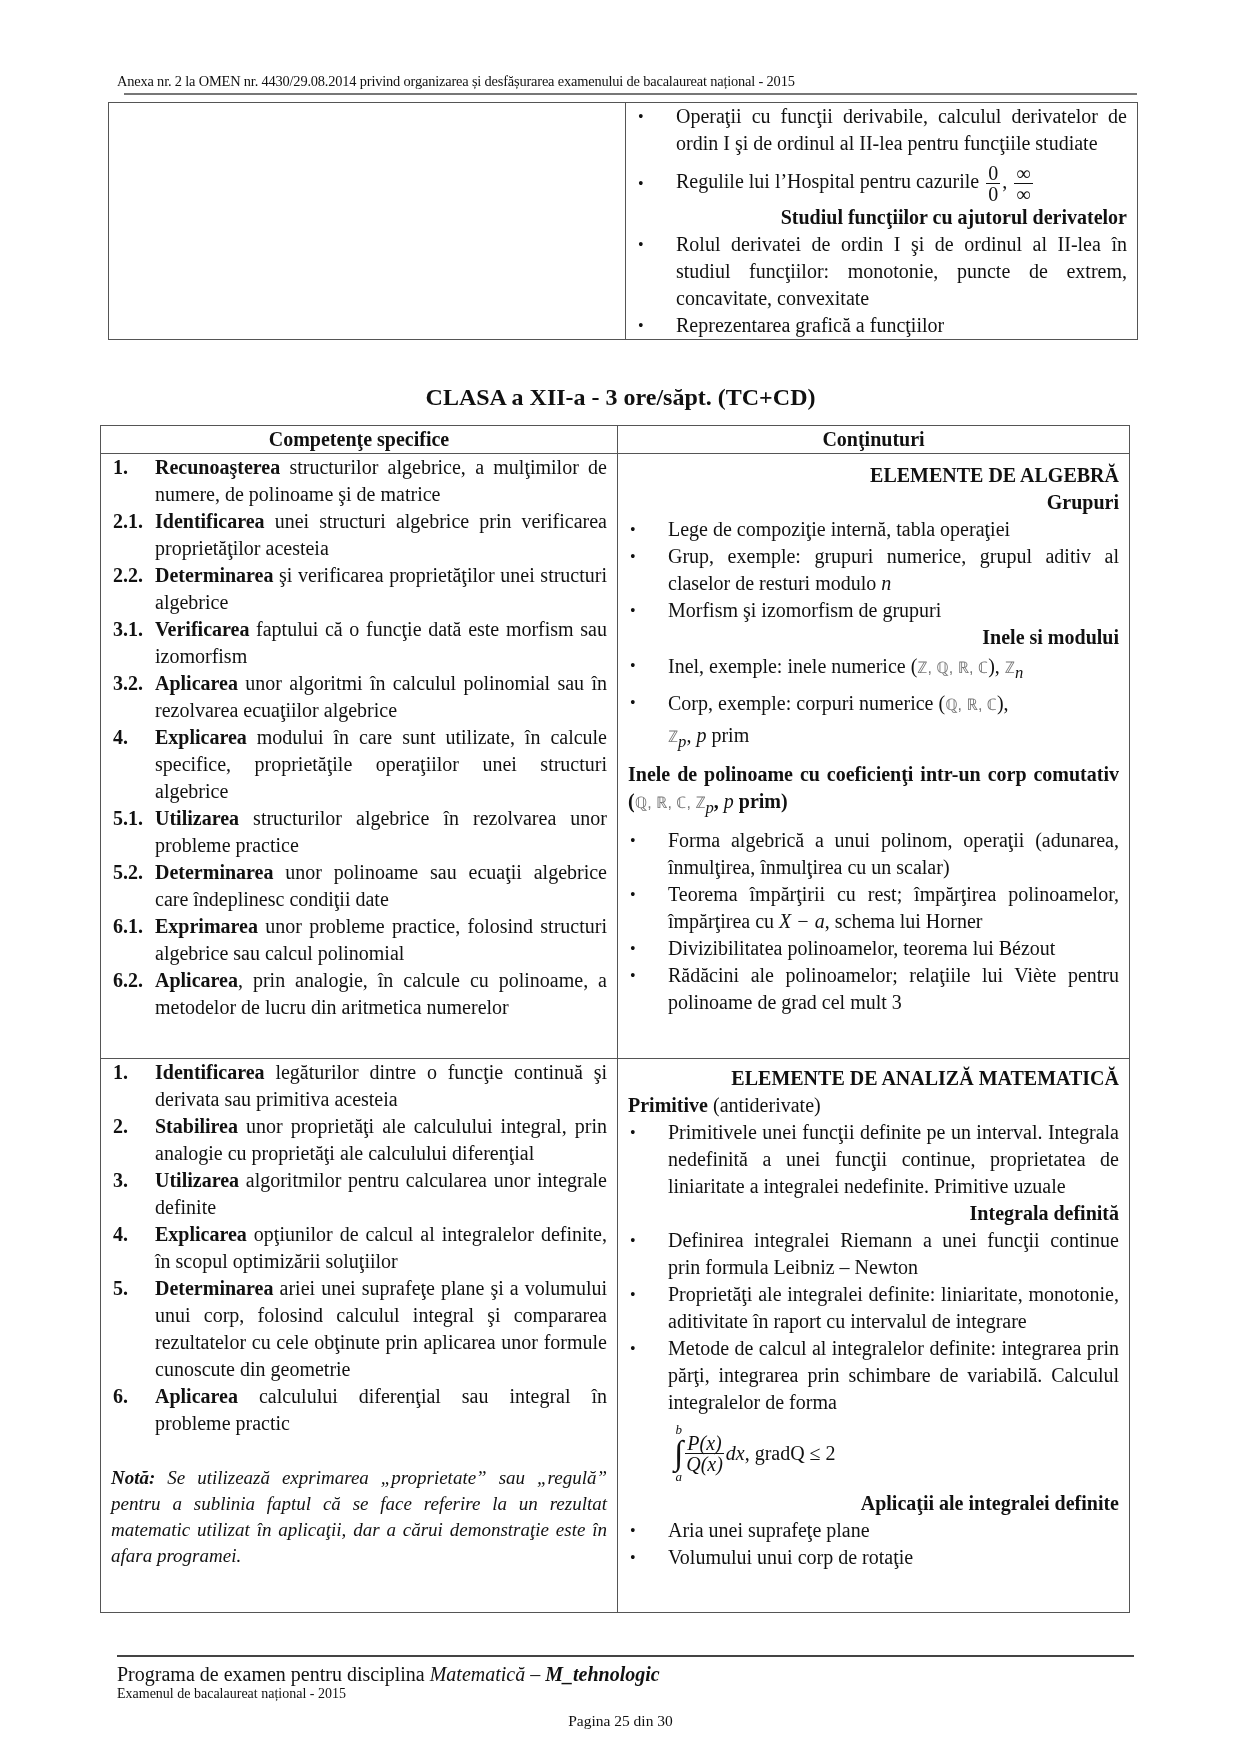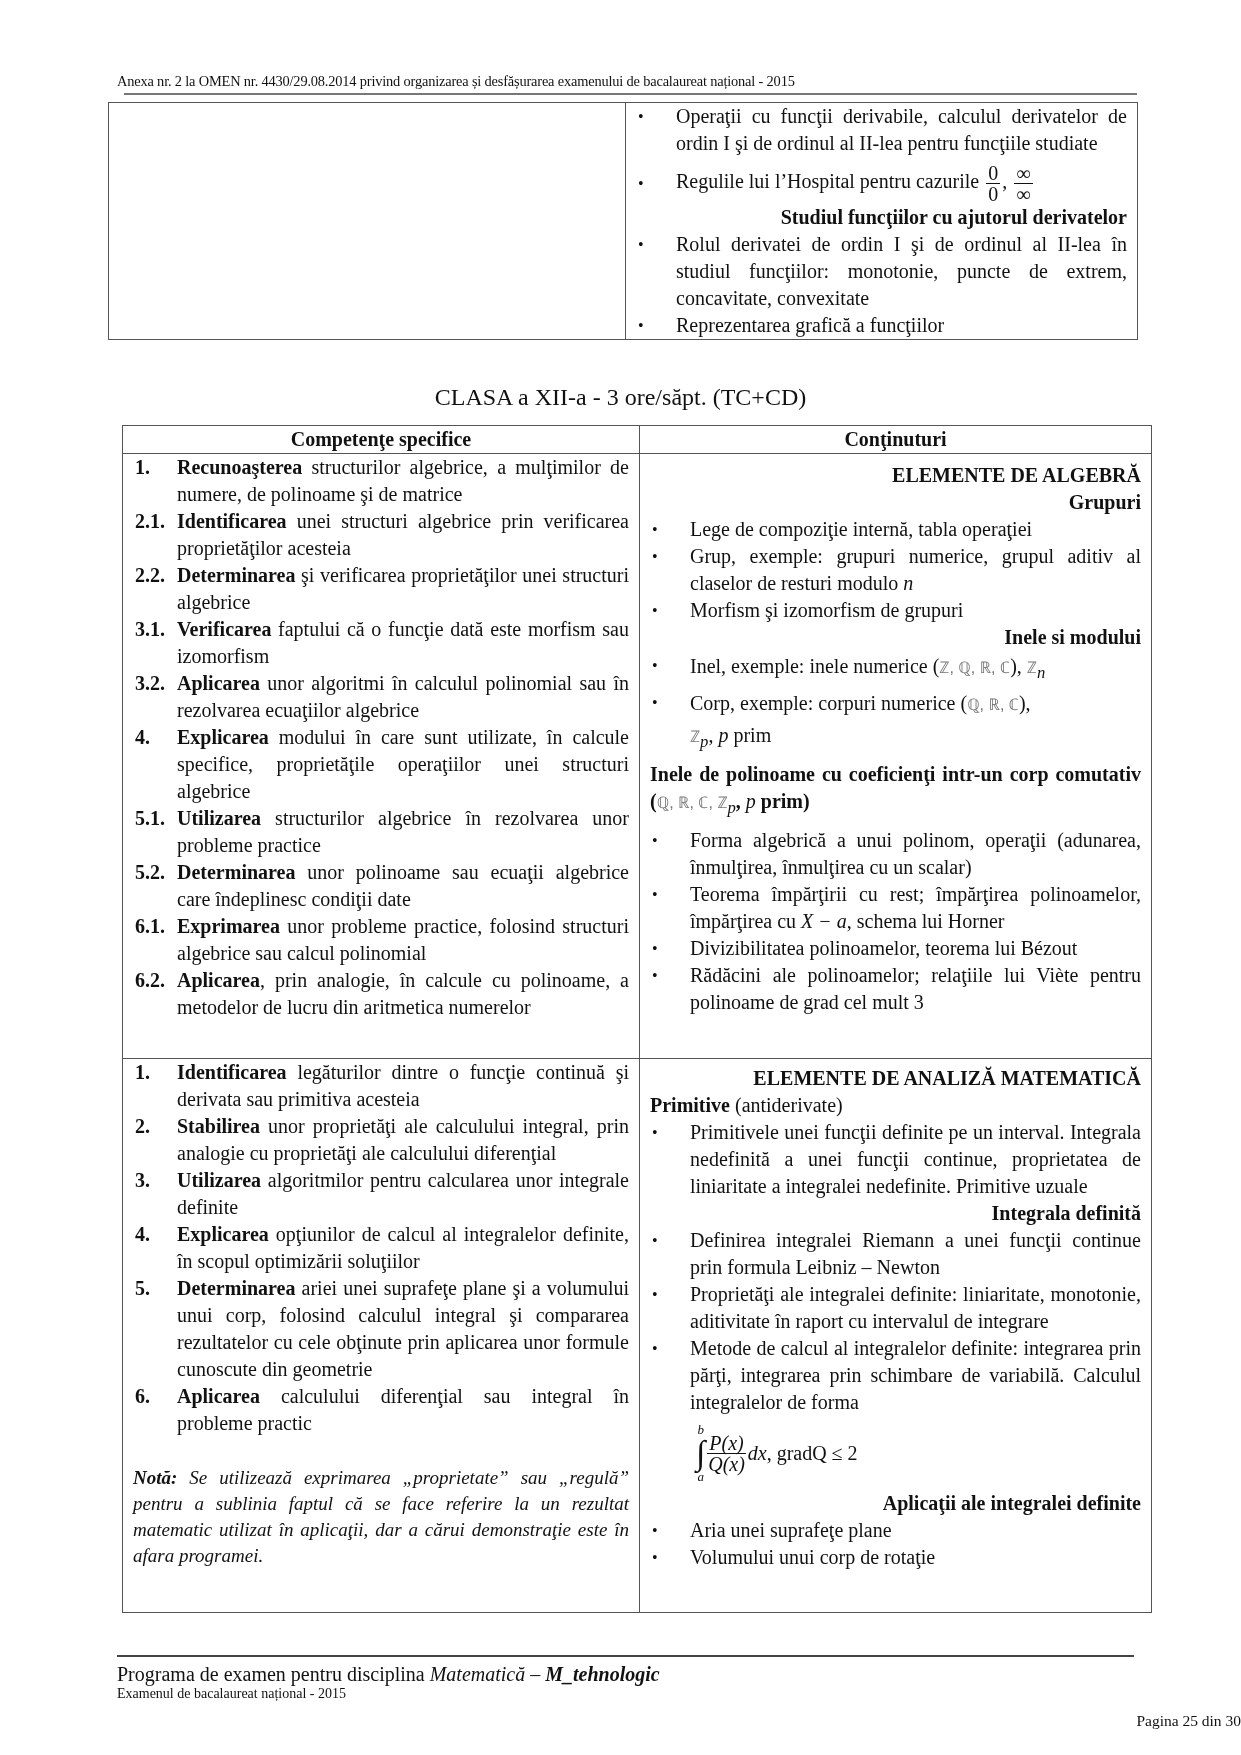--- a/index.html
+++ b/index.html
@@ -5,38 +5,38 @@
     html, body { margin:0; padding:0; background:#ffffff; }
     body { width:1241px; height:1755px; position:relative; overflow:hidden;
            font-family:"Liberation Serif", "DejaVu Serif", serif; color:#111; }
     .page-header { position:absolute; left:117px; top:72px; width:1015px;
                    font-size:15.5px; letter-spacing:-0.2px; transform:scaleX(0.93); transform-origin:left; white-space:nowrap; }
     .header-rule { position:absolute; left:124px; top:93px; width:1013px; height:2px; background:#777; }
     table.grid { position:absolute; border-collapse:collapse; table-layout:fixed; }
     table.grid td { border:1.5px solid #555; vertical-align:top; padding:0; font-size:20px; line-height:27px; }
     #t1 { left:108px; top:102px; width:1030px; }
     #t1 td.l { width:516px; }
-    #t2 { left:122px; top:425px; width:1030px; }
+    #t2 { left:100px; top:425px; width:1030px; }
     #t2 td.l { width:516px; }
     .cell { padding:0 10px 0 10px; }
     .bl { display:flex; text-align:justify; }
     .bl .dot { width:38px; flex:none; padding-left:2px; font-size:16px; }
     .bl .txt { flex:1; }
     .h-b { font-weight:bold;text-align:right; }
     .title { position:absolute; left:0; width:1241px; top:384px; text-align:center;
-             font-weight:normal; font-size:24px; }
+             font-weight:bold; font-size:24px; }
     .colhead { text-align:center; font-weight:bold; font-size:20px; line-height:25px; }
     .comp { display:flex; text-align:justify; }
     .comp .num { flex:none; width:42px; font-weight:bold; }
     .comp .txt { flex:1; }
     .note { font-style:italic; text-align:justify; font-size:19px; line-height:26px; padding:0 10px; }
     .footer-rule { position:absolute; left:117px; top:1655px; width:1017px; height:1.5px; background:#444; }
     .footer1 { position:absolute; left:117px; top:1663px; font-size:20px; white-space:nowrap; }
     .footer2 { position:absolute; left:117px; top:1686px; font-size:14px; white-space:nowrap; }
-    .footer3 { position:absolute; left:0; width:1241px; top:1712px; text-align:right; font-size:15.5px; }
+    .footer3 { position:absolute; left:0; width:1241px; top:1712px; text-align:center; font-size:15.5px; }
     .frac { display:inline-flex; flex-direction:column; vertical-align:middle; text-align:center; line-height:20px; margin:0 2px; }
     .frac .top { border-bottom:1.3px solid #111; padding:0 2px; }
     .ds { font-family:Liberation Sans, sans-serif; font-size:16px; color:#777; }
     .it { font-style:italic; }
     .intsym { display:inline-flex; flex-direction:column; align-items:center; font-size:13px; line-height:13px; font-style:italic; }
     .intsym .s { font-size:34px; line-height:34px; font-style:normal; }
   </style>
 </head>
 <body>
 

